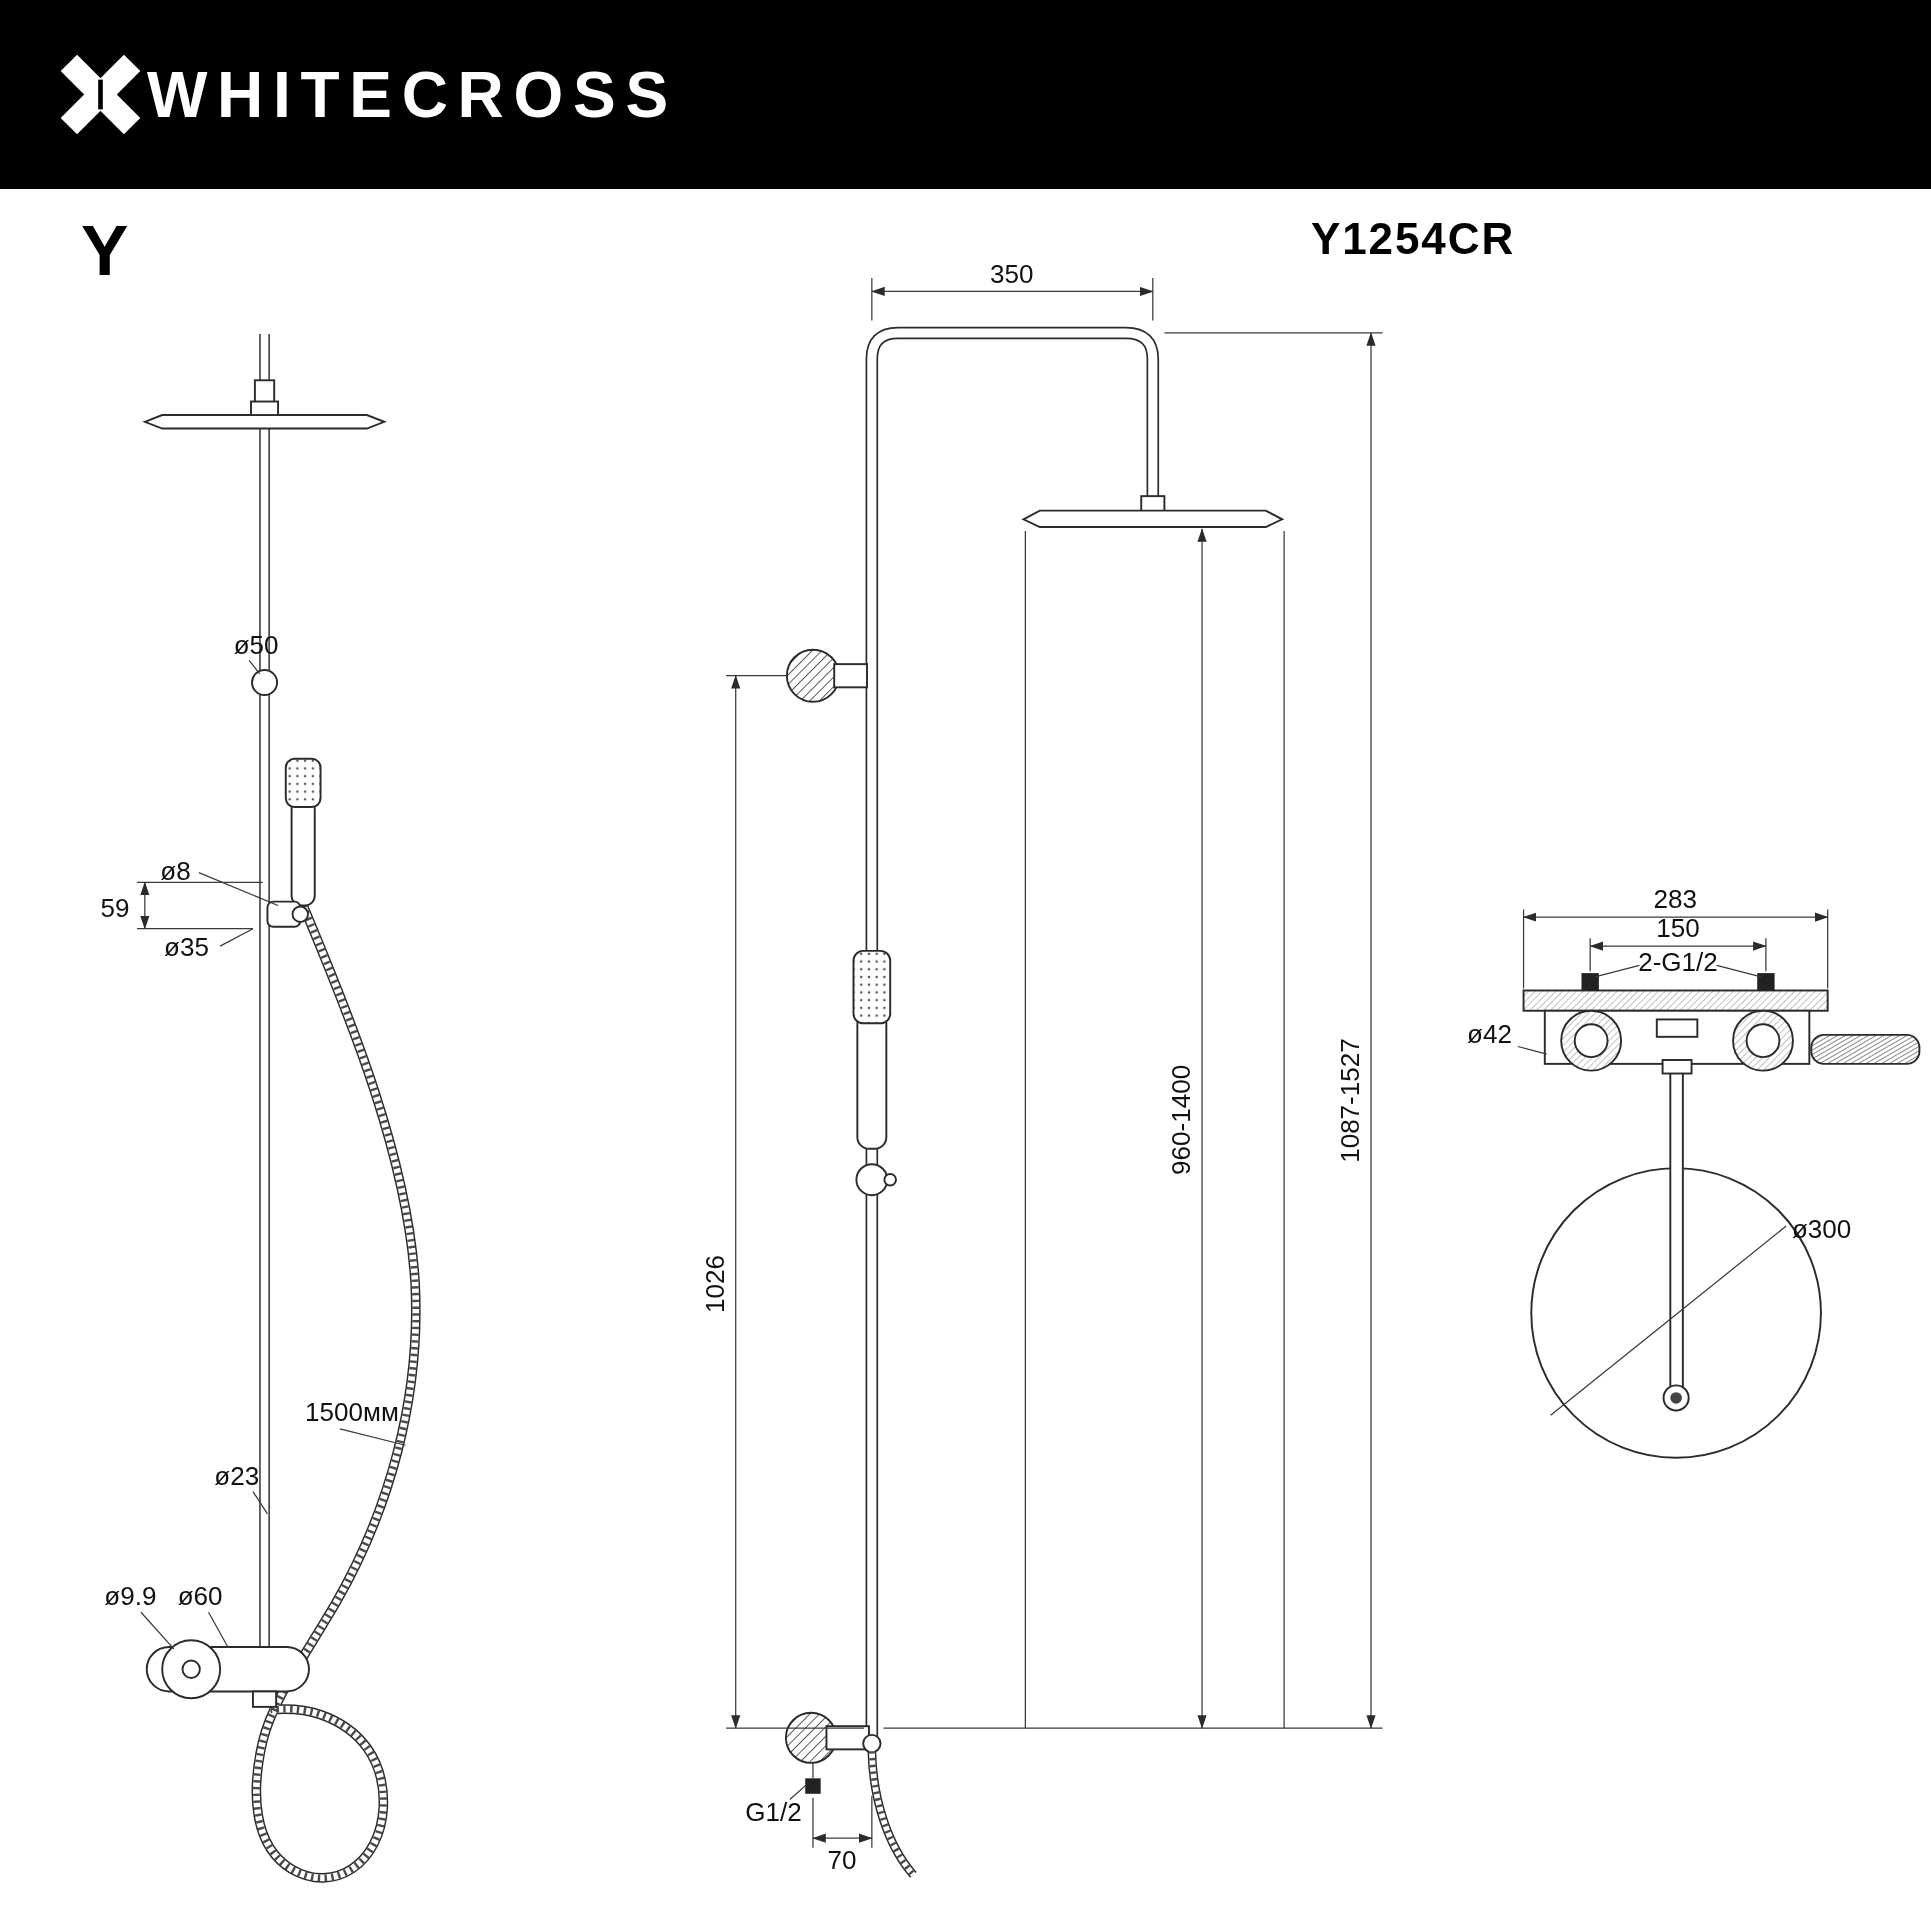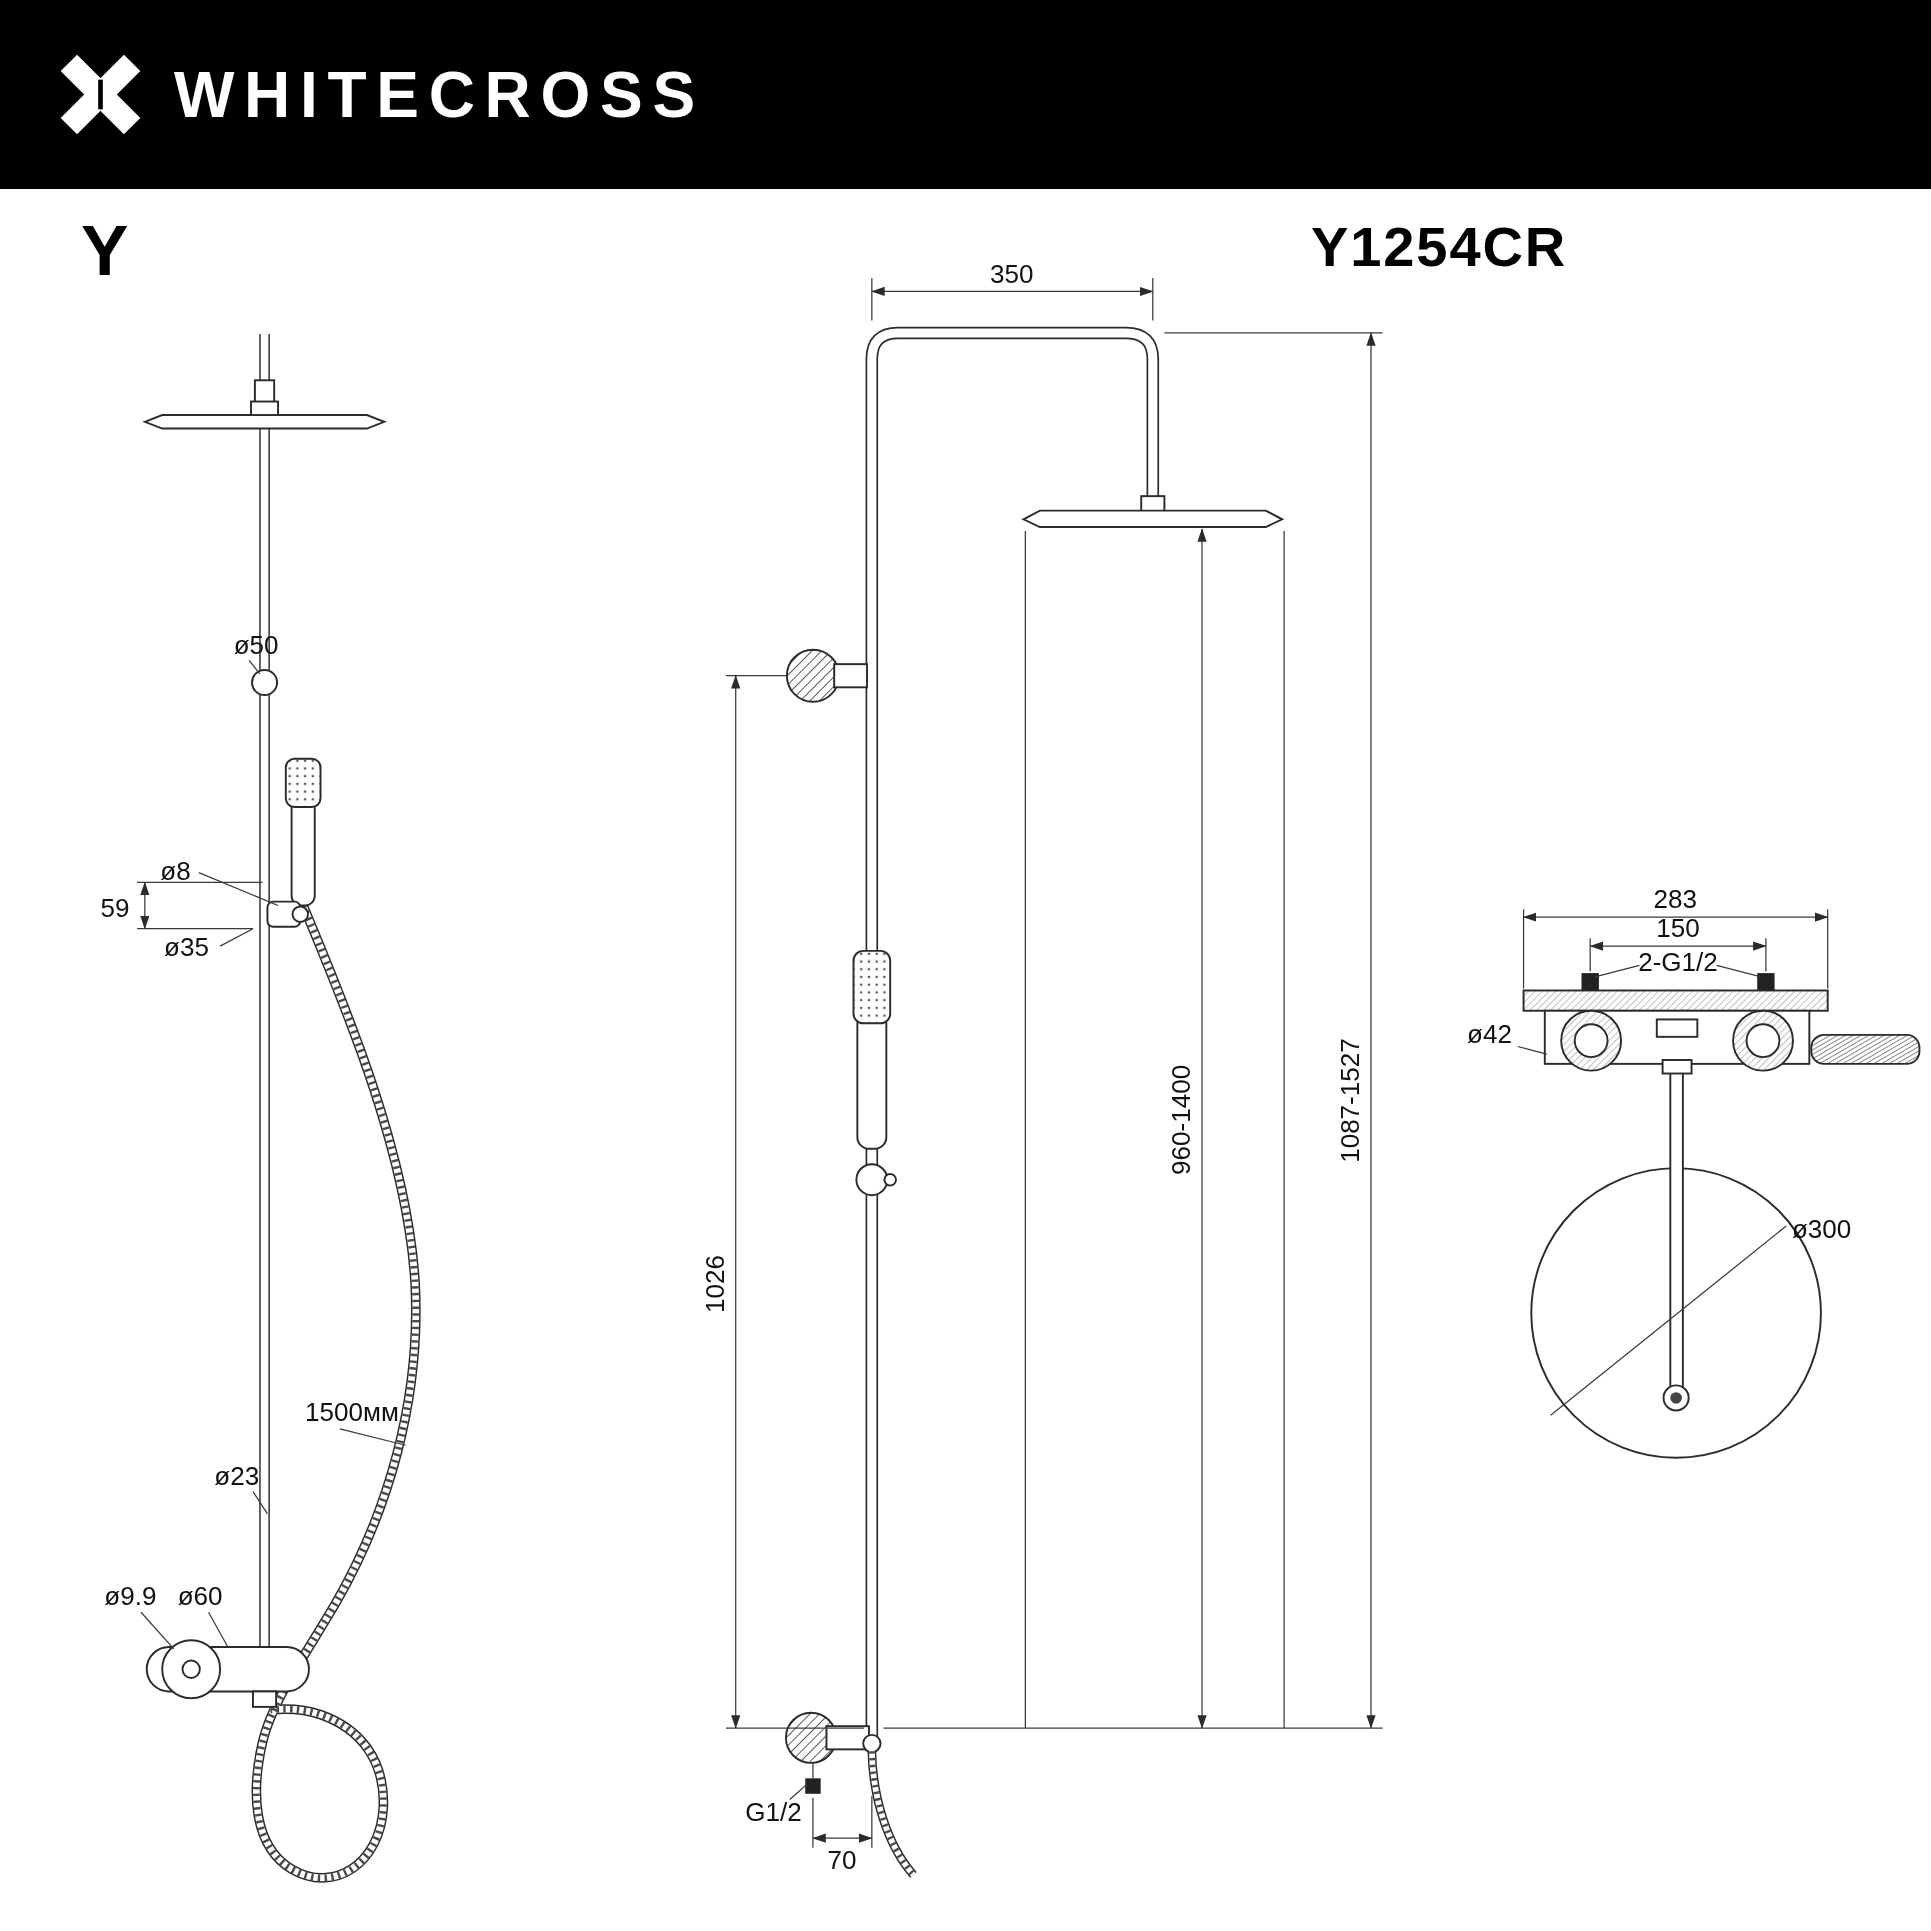--- a/index.html
+++ b/index.html
@@ -2,26 +2,26 @@
 <html><head>
 <meta charset="utf-8">
 <style>
   html,body{margin:0;padding:0;}
   body{
     width:1931px;height:1931px;position:relative;overflow:hidden;
     background:#ffffff;font-family:"Liberation Sans",sans-serif;
   }
   header{
     position:absolute;top:0;left:0;width:1931px;height:189px;background:#000;
-    display:flex;align-items:center;padding-left:54px;box-sizing:border-box;gap:27px;
+    display:flex;align-items:center;padding-left:54px;box-sizing:border-box;
   }
   .logo-svg{width:93px;height:93px;flex:0 0 auto;}
   .brand{color:#fff;font-size:64px;font-weight:800;letter-spacing:9.7px;white-space:nowrap;}
   .series{position:absolute;top:210px;left:81px;font-size:71px;font-weight:700;color:#000;}
-  .model{position:absolute;top:214px;left:1311px;font-size:56px;font-weight:700;letter-spacing:1.9px;color:#000;}
+  .model{position:absolute;top:214px;left:1311px;font-size:44px;font-weight:700;letter-spacing:1.9px;color:#000;}
   .drawing{position:absolute;top:189px;left:0;}
 
   
   .ol{fill:#fff;stroke:#2b2b2b;stroke-width:2;}
   .thin{fill:none;stroke:#3a3a3a;stroke-width:1.3;}
   .dim{fill:none;stroke:#3a3a3a;stroke-width:1.3;marker-start:url(#arr);marker-end:url(#arr);}
   .dimtext{font:27px "Liberation Sans",sans-serif;fill:#111;}
   .tube-o{fill:none;stroke:#2b2b2b;stroke-width:13;stroke-linejoin:round;}
   .tube-i{fill:none;stroke:#ffffff;stroke-width:9.5;stroke-linejoin:round;}
   .tube-o2{fill:none;stroke:#2b2b2b;stroke-width:11;stroke-linejoin:round;}

